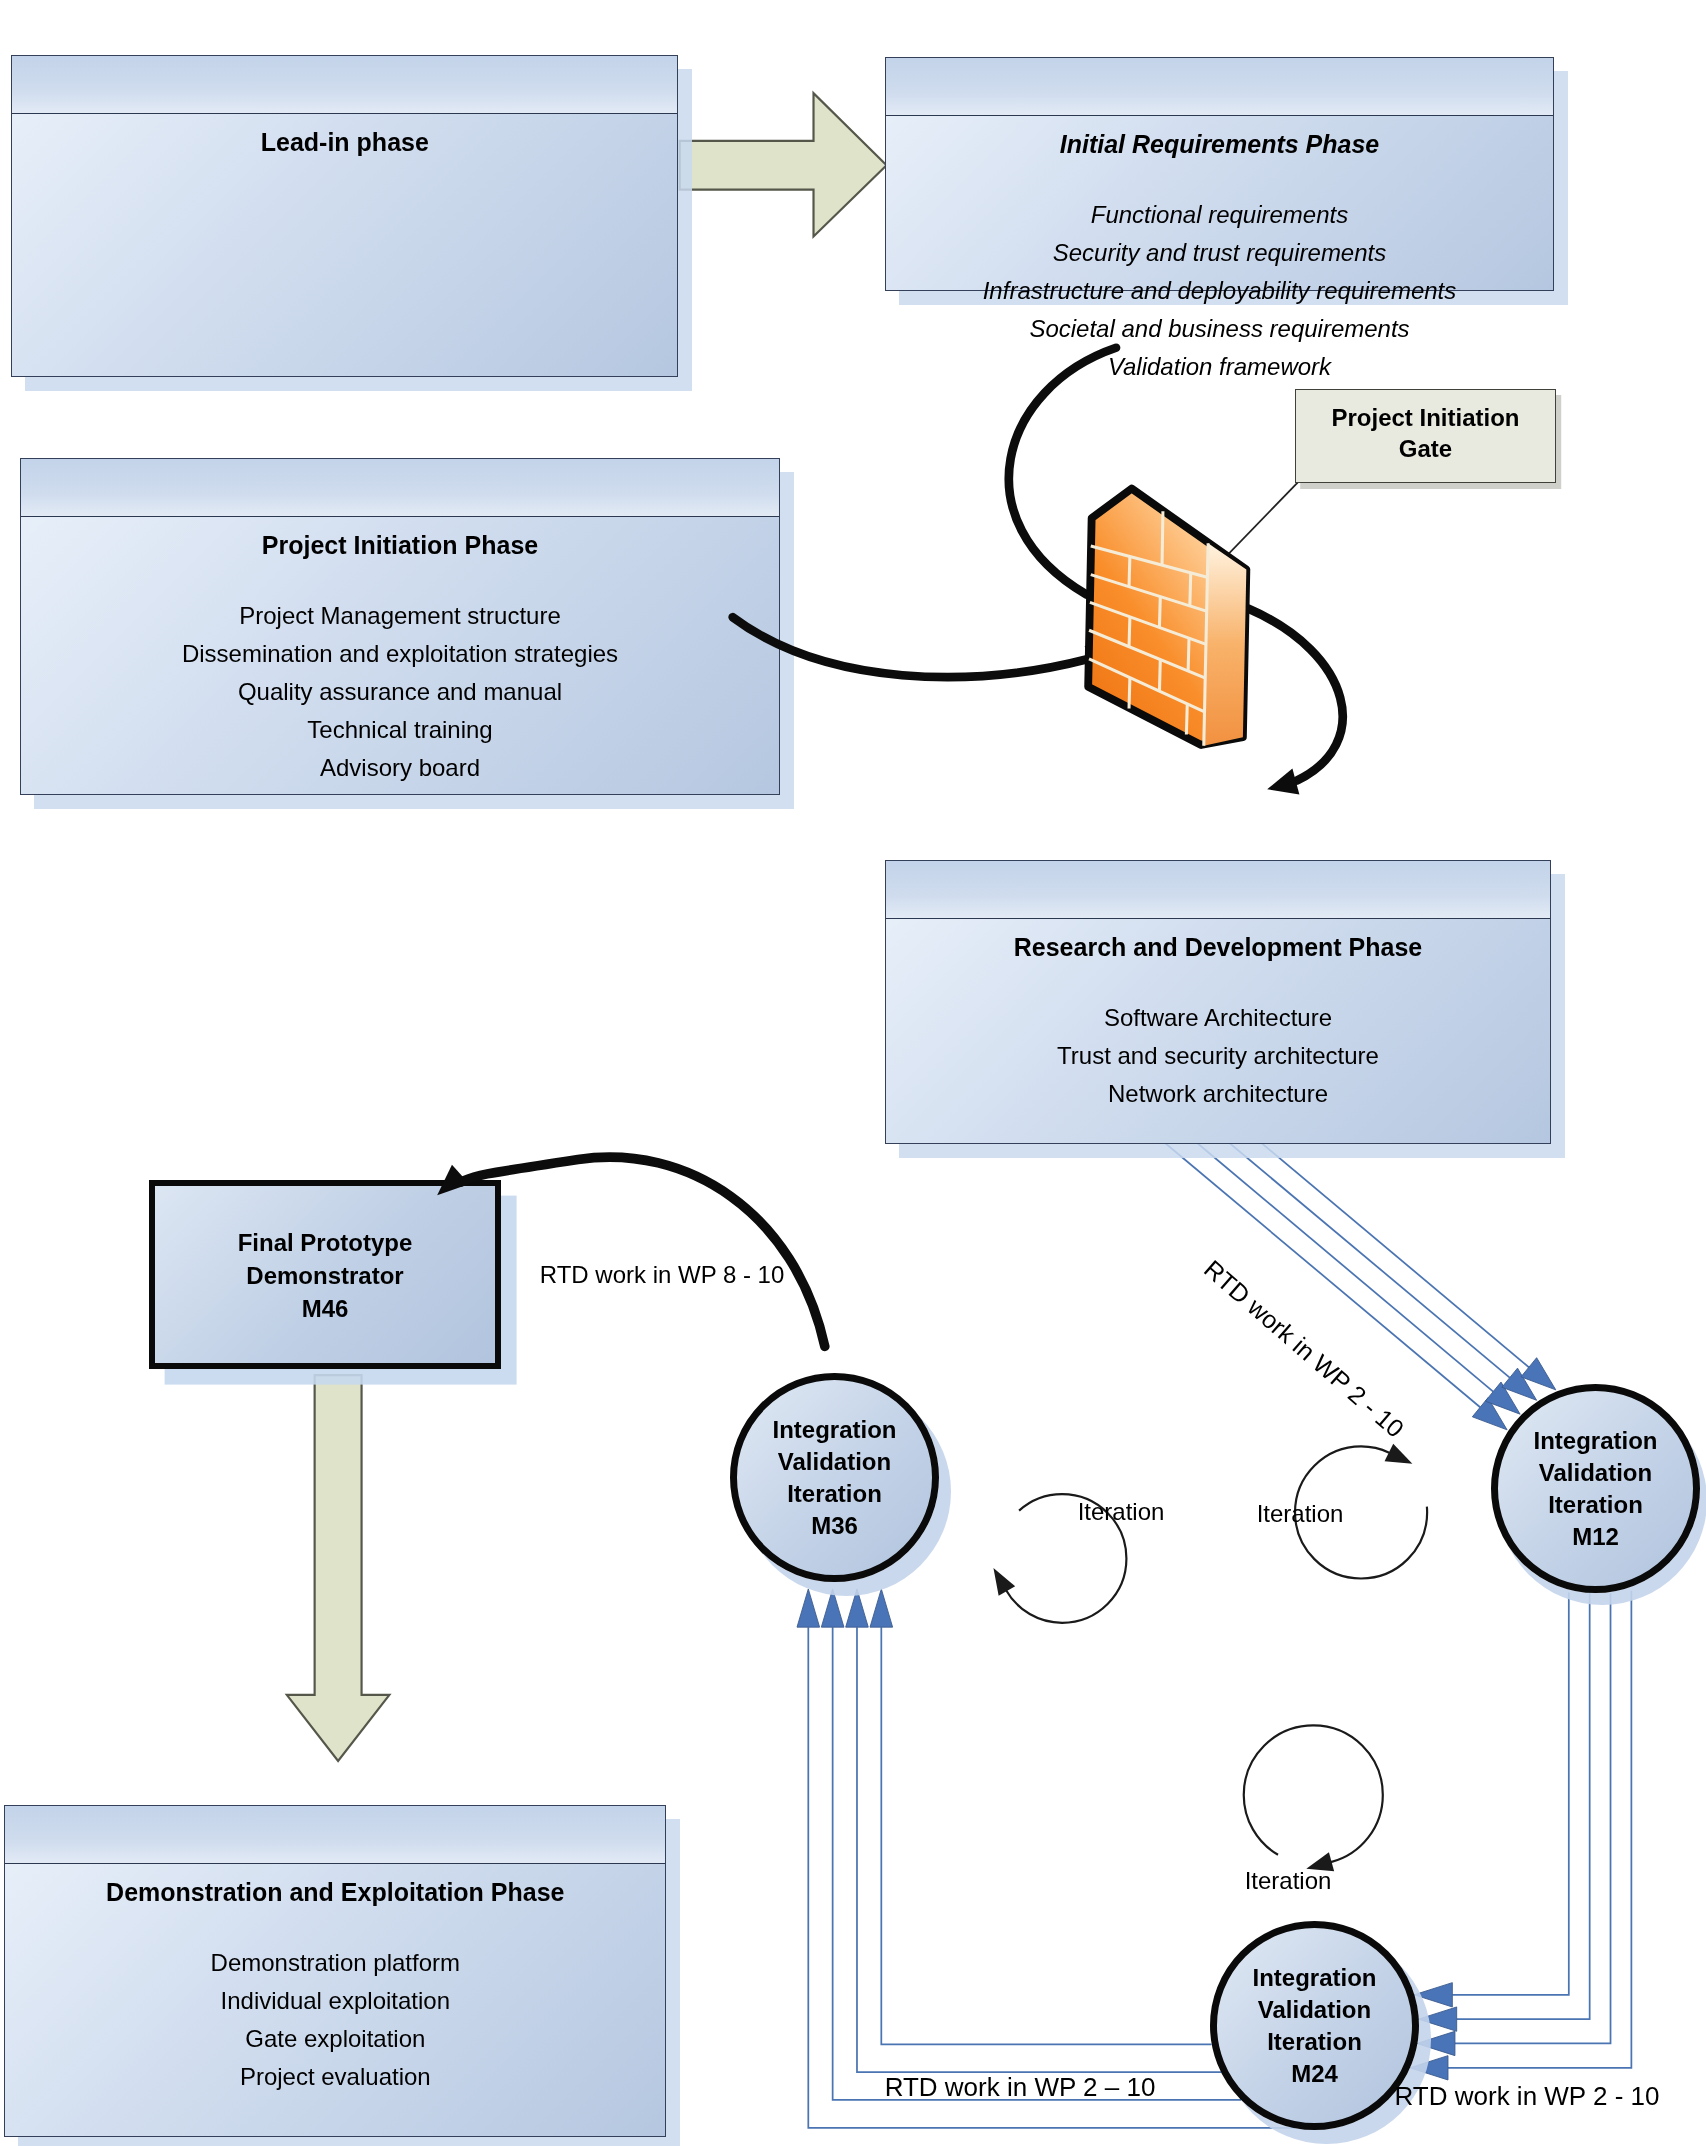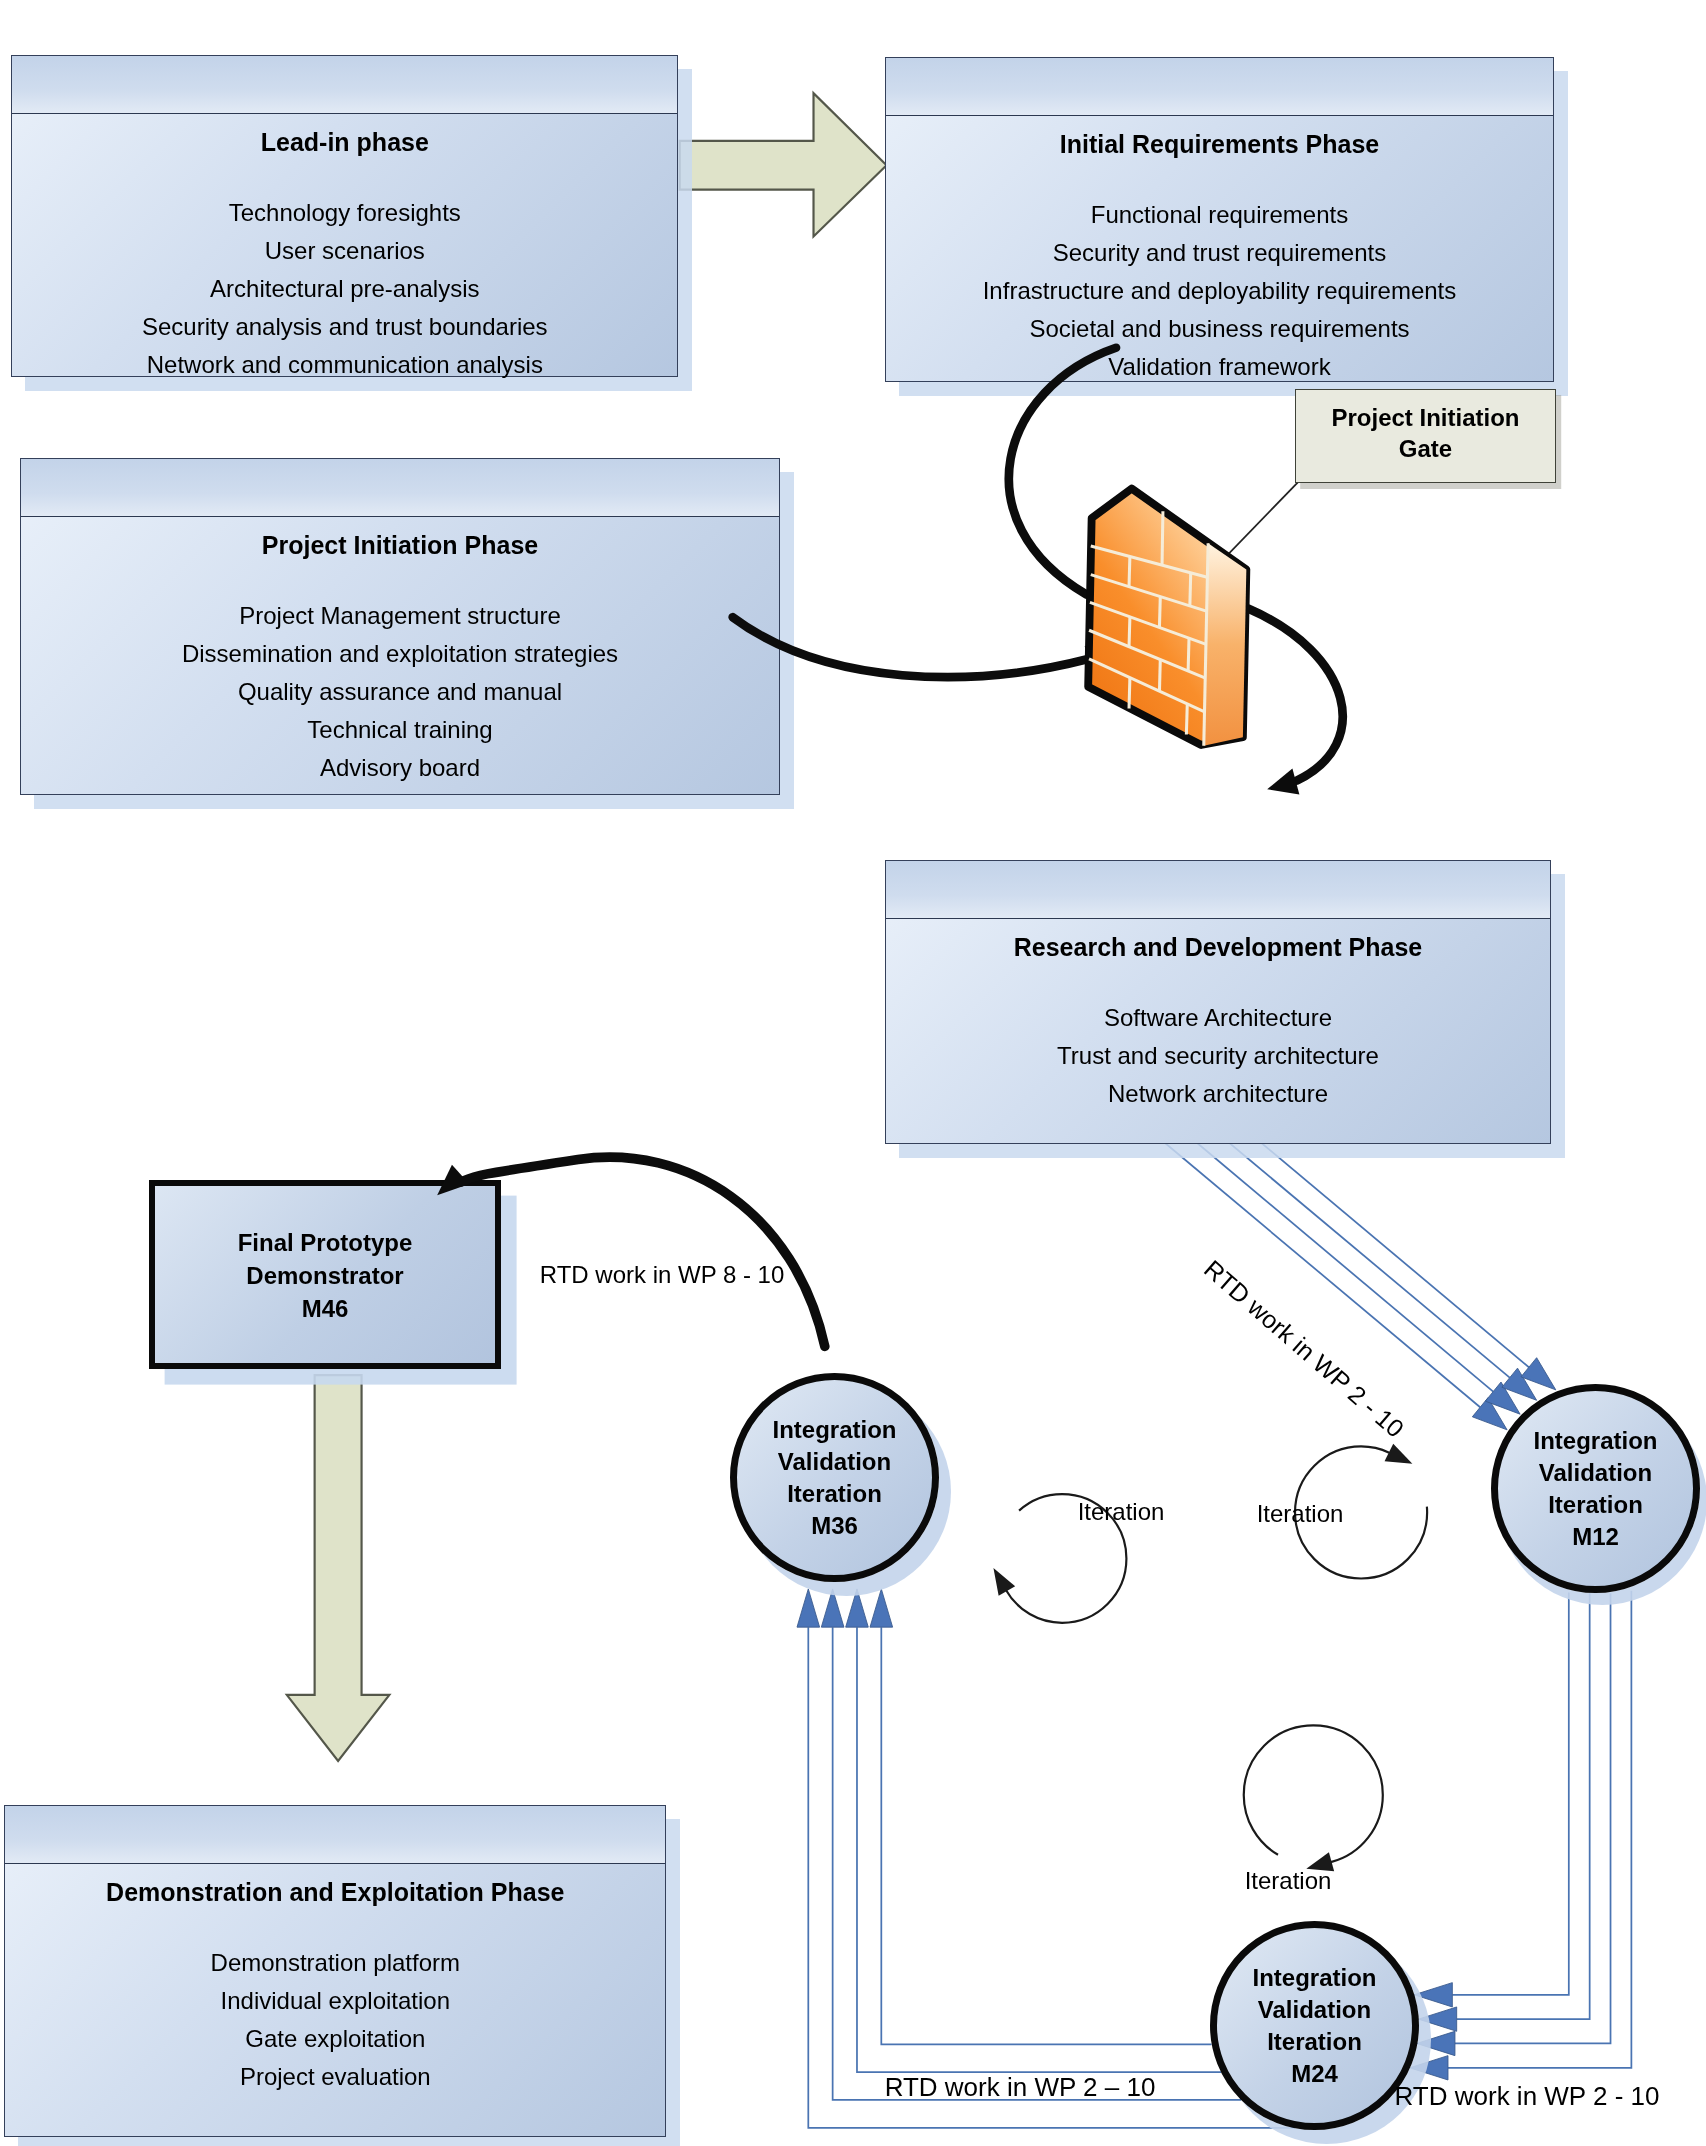--- a/index.html
+++ b/index.html
@@ -95,30 +95,23 @@
     </g>
     <g>
       <circle cx="1511" cy="2065" r="80" fill="none" stroke="#1a1a1a" stroke-width="2.5" stroke-dasharray="105 63 503"></circle>
       <polygon points="1503,2150 1529,2131 1535,2153" fill="#1a1a1a"></polygon>
     </g>
   </svg>
 
   <div class="phase-box" style="left:11.3px;top:7px;width:667px;height:322px;">
     <div class="phase-header"></div>
     <div class="phase-title">Lead-in phase</div>
-    <div class="phase-items">
-      <div>Technology foresights</div>
-      <div>User scenarios</div>
-      <div>Architectural pre-analysis</div>
-      <div>Security analysis and trust boundaries</div>
-      <div>Network and communication analysis</div>
-    </div>
-  </div>
-
-  <div class="phase-box" style="left:885px;top:8.7px;width:669px;height:325px;">
+  </div>
+
+  <div class="phase-box" style="left:885px;top:8.7px;width:669px;height:234px;font-style:italic;">
     <div class="phase-header"></div>
     <div class="phase-title">Initial Requirements Phase</div>
     <div class="phase-items">
       <div>Functional requirements</div>
       <div>Security and trust requirements</div>
       <div>Infrastructure and deployability requirements</div>
       <div>Societal and business requirements</div>
       <div>Validation framework</div>
     </div>
   </div>

